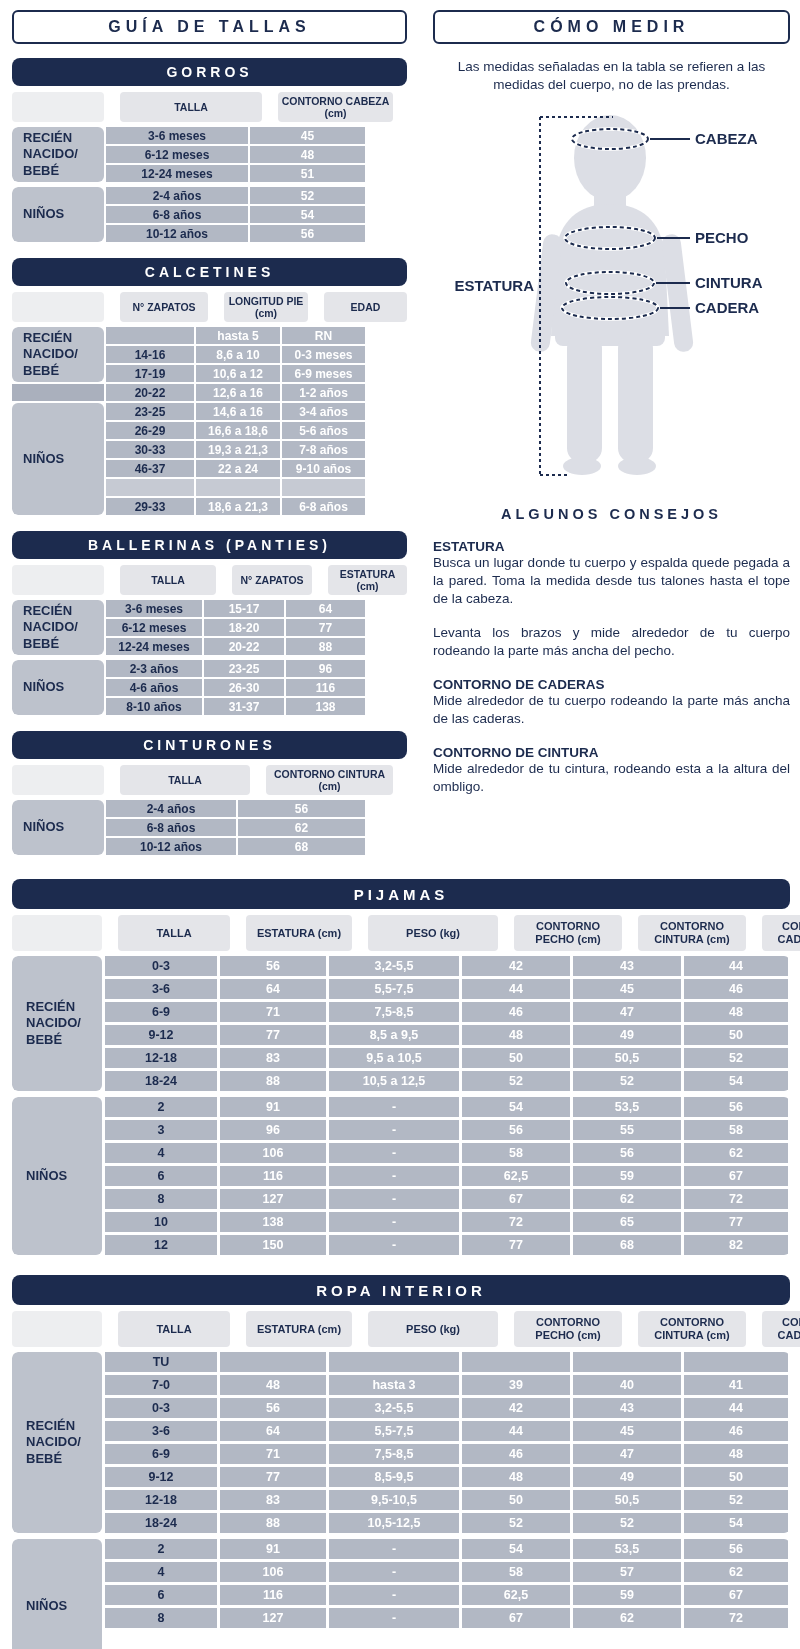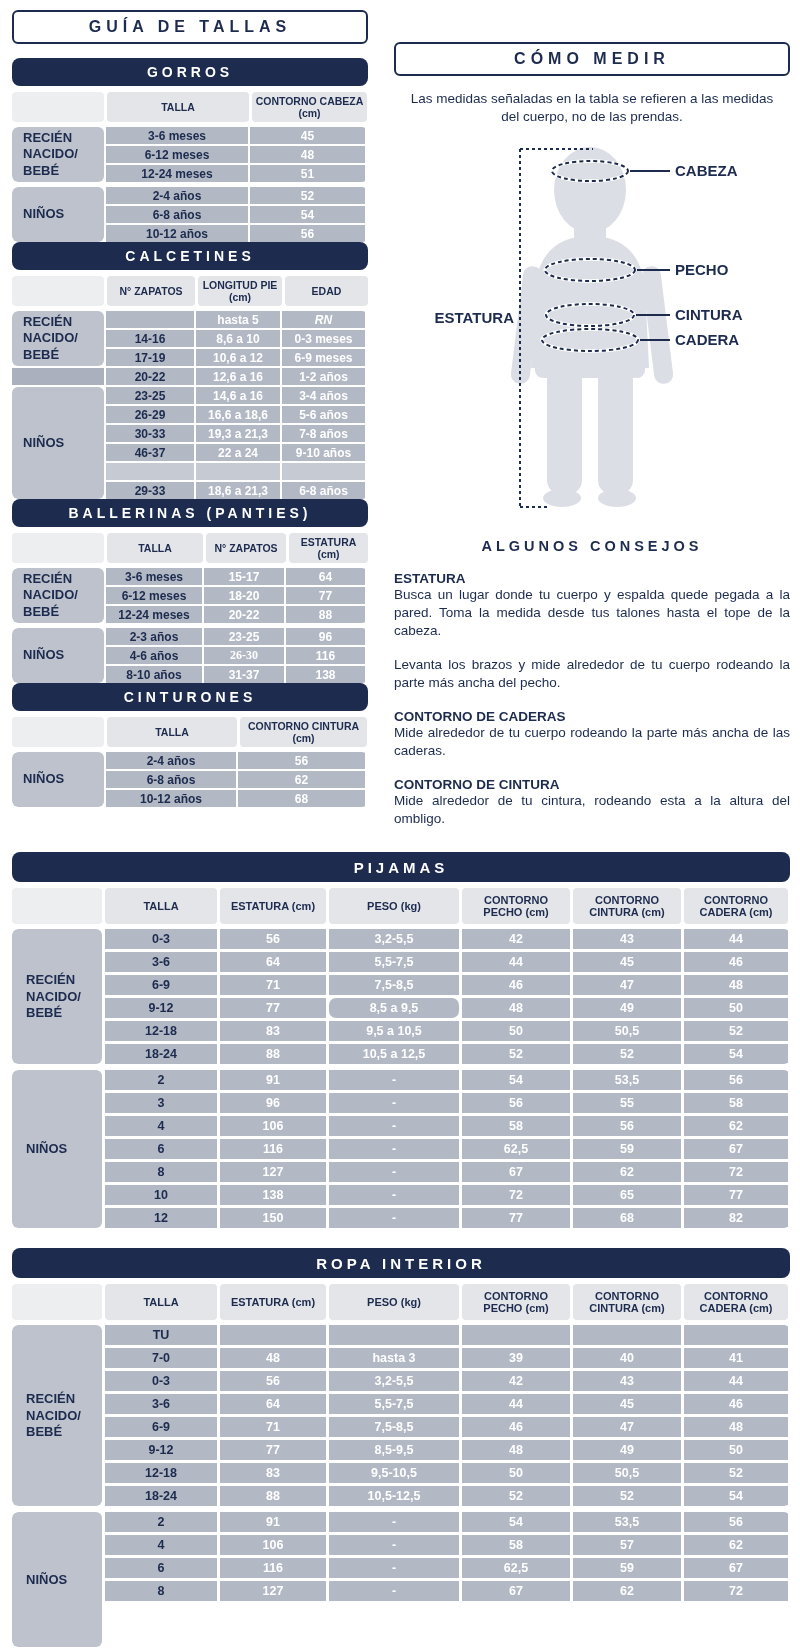--- a/index.html
+++ b/index.html
@@ -1,28 +1,28 @@
 <!DOCTYPE html>
 <html><head>
 <meta charset="utf-8">
 <style>
   html,body{margin:0;padding:0;background:#fff;}
   body{width:800px;font-family:"Liberation Sans",sans-serif;color:#1C2B4E;}
   .top{display:flex;gap:26px;padding:10px 10px 0 12px;}
   .col-left{flex:0 0 355px;}
-  .col-right{flex:1;min-width:0;margin-top:32px;}
+  .col-right{flex:1;min-width:0;}
 
   .title-box{height:30px;border:2px solid #1C2B4E;border-radius:6px;display:flex;align-items:center;justify-content:center;
              font-weight:bold;font-size:16px;letter-spacing:5px;margin-bottom:14px;}
 
-  .table-block{margin-top:0;}
+  .table-block{margin-top:16px;}
   .table-block:first-child{margin-top:0;}
   .table-bar{height:28px;background:#1C2B4E;color:#fff;border-radius:8px;display:flex;align-items:center;justify-content:center;
              font-weight:bold;font-size:14px;letter-spacing:4px;margin-bottom:6px;}
-  .thead{display:grid;gap:3px;margin:4px 0 5px 0;}
+  .thead{display:grid;gap:16px;margin:4px 0 5px 0;}
   .thead .hcell{background:#E4E5E9;border-radius:4px;min-height:30px;display:flex;align-items:center;justify-content:center;
                 text-align:center;font-weight:bold;font-size:10.5px;line-height:1.15;padding:2px 3px;box-sizing:border-box;}
   .thead .corner{background:#EDEEF0;border-radius:4px;}
   .tgroups .tgroup{display:grid;gap:2px;grid-auto-rows:17px;border-radius:6px;overflow:hidden;}
   .tgroups .tgroup + .tgroup{margin-top:5px;}
   .lcell{background:#BDC2CC;color:#1C2B4E;font-weight:bold;font-size:13px;line-height:1.25;display:flex;align-items:center;
          padding-left:11px;white-space:pre-line;border-radius:6px;box-sizing:border-box;}
   .lcell.strip{background:#AAB0BD;border-radius:0;}
   .cell{background:#B2B8C4;color:#fff;font-weight:bold;font-size:12px;display:flex;align-items:center;justify-content:center;}
   .cell.first{color:#1C2B4E;}
@@ -105,21 +105,21 @@
           </div>
           <div class="tgroups">
             <div class="tgroup cols-calcetines">
               <div class="lcell" style="grid-area: 1 / 1 / span 3;">RECIÉN
 NACIDO/
 BEBÉ</div>
               <div class="lcell strip" style="grid-area: 4 / 1 / span 1;"></div>
               <div class="lcell" style="grid-area: 5 / 1 / span 6;">NIÑOS</div>
               <div class="cell first" style="grid-area: 1 / 2;"></div>
               <div class="cell" style="grid-area: 1 / 3;">hasta 5</div>
-              <div class="cell" style="grid-area: 1 / 4; font-style: italic;">RN</div>
+              <div class="cell" style="grid-area: 1 / 4;">RN</div>
               <div class="cell first" style="grid-area: 2 / 2;">14-16</div>
               <div class="cell" style="grid-area: 2 / 3;">8,6 a 10</div>
               <div class="cell" style="grid-area: 2 / 4;">0-3 meses</div>
               <div class="cell first" style="grid-area: 3 / 2;">17-19</div>
               <div class="cell" style="grid-area: 3 / 3;">10,6 a 12</div>
               <div class="cell" style="grid-area: 3 / 4;">6-9 meses</div>
               <div class="cell first" style="grid-area: 4 / 2;">20-22</div>
               <div class="cell" style="grid-area: 4 / 3;">12,6 a 16</div>
               <div class="cell" style="grid-area: 4 / 4;">1-2 años</div>
               <div class="cell first" style="grid-area: 5 / 2;">23-25</div>
@@ -165,21 +165,21 @@
               <div class="cell first" style="grid-area: 3 / 2;">12-24 meses</div>
               <div class="cell" style="grid-area: 3 / 3;">20-22</div>
               <div class="cell" style="grid-area: 3 / 4;">88</div>
             </div>
             <div class="tgroup cols-ballerinas">
               <div class="lcell" style="grid-area: 1 / 1 / span 3;">NIÑOS</div>
               <div class="cell first" style="grid-area: 1 / 2;">2-3 años</div>
               <div class="cell" style="grid-area: 1 / 3;">23-25</div>
               <div class="cell" style="grid-area: 1 / 4;">96</div>
               <div class="cell first" style="grid-area: 2 / 2;">4-6 años</div>
-              <div class="cell" style="grid-area: 2 / 3; font-family: Liberation Serif, serif;">26-30</div>
+              <div class="cell" style="grid-area: 2 / 3;">26-30</div>
               <div class="cell" style="grid-area: 2 / 4;">116</div>
               <div class="cell first" style="grid-area: 3 / 2;">8-10 años</div>
               <div class="cell" style="grid-area: 3 / 3;">31-37</div>
               <div class="cell" style="grid-area: 3 / 4;">138</div>
             </div>
           </div>
         </div>
         <div class="table-block">
           <div class="table-bar">CINTURONES</div>
           <div class="thead cols-cinturones">
@@ -310,21 +310,21 @@
           <div class="cell" style="grid-area: 2 / 6;">45</div>
           <div class="cell" style="grid-area: 2 / 7;">46</div>
           <div class="cell first" style="grid-area: 3 / 2;">6-9</div>
           <div class="cell" style="grid-area: 3 / 3;">71</div>
           <div class="cell" style="grid-area: 3 / 4;">7,5-8,5</div>
           <div class="cell" style="grid-area: 3 / 5;">46</div>
           <div class="cell" style="grid-area: 3 / 6;">47</div>
           <div class="cell" style="grid-area: 3 / 7;">48</div>
           <div class="cell first" style="grid-area: 4 / 2;">9-12</div>
           <div class="cell" style="grid-area: 4 / 3;">77</div>
-          <div class="cell" style="grid-area: 4 / 4; border-radius: 7px;">8,5 a 9,5</div>
+          <div class="cell" style="grid-area: 4 / 4;">8,5 a 9,5</div>
           <div class="cell" style="grid-area: 4 / 5;">48</div>
           <div class="cell" style="grid-area: 4 / 6;">49</div>
           <div class="cell" style="grid-area: 4 / 7;">50</div>
           <div class="cell first" style="grid-area: 5 / 2;">12-18</div>
           <div class="cell" style="grid-area: 5 / 3;">83</div>
           <div class="cell" style="grid-area: 5 / 4;">9,5 a 10,5</div>
           <div class="cell" style="grid-area: 5 / 5;">50</div>
           <div class="cell" style="grid-area: 5 / 6;">50,5</div>
           <div class="cell" style="grid-area: 5 / 7;">52</div>
           <div class="cell first" style="grid-area: 6 / 2;">18-24</div>

